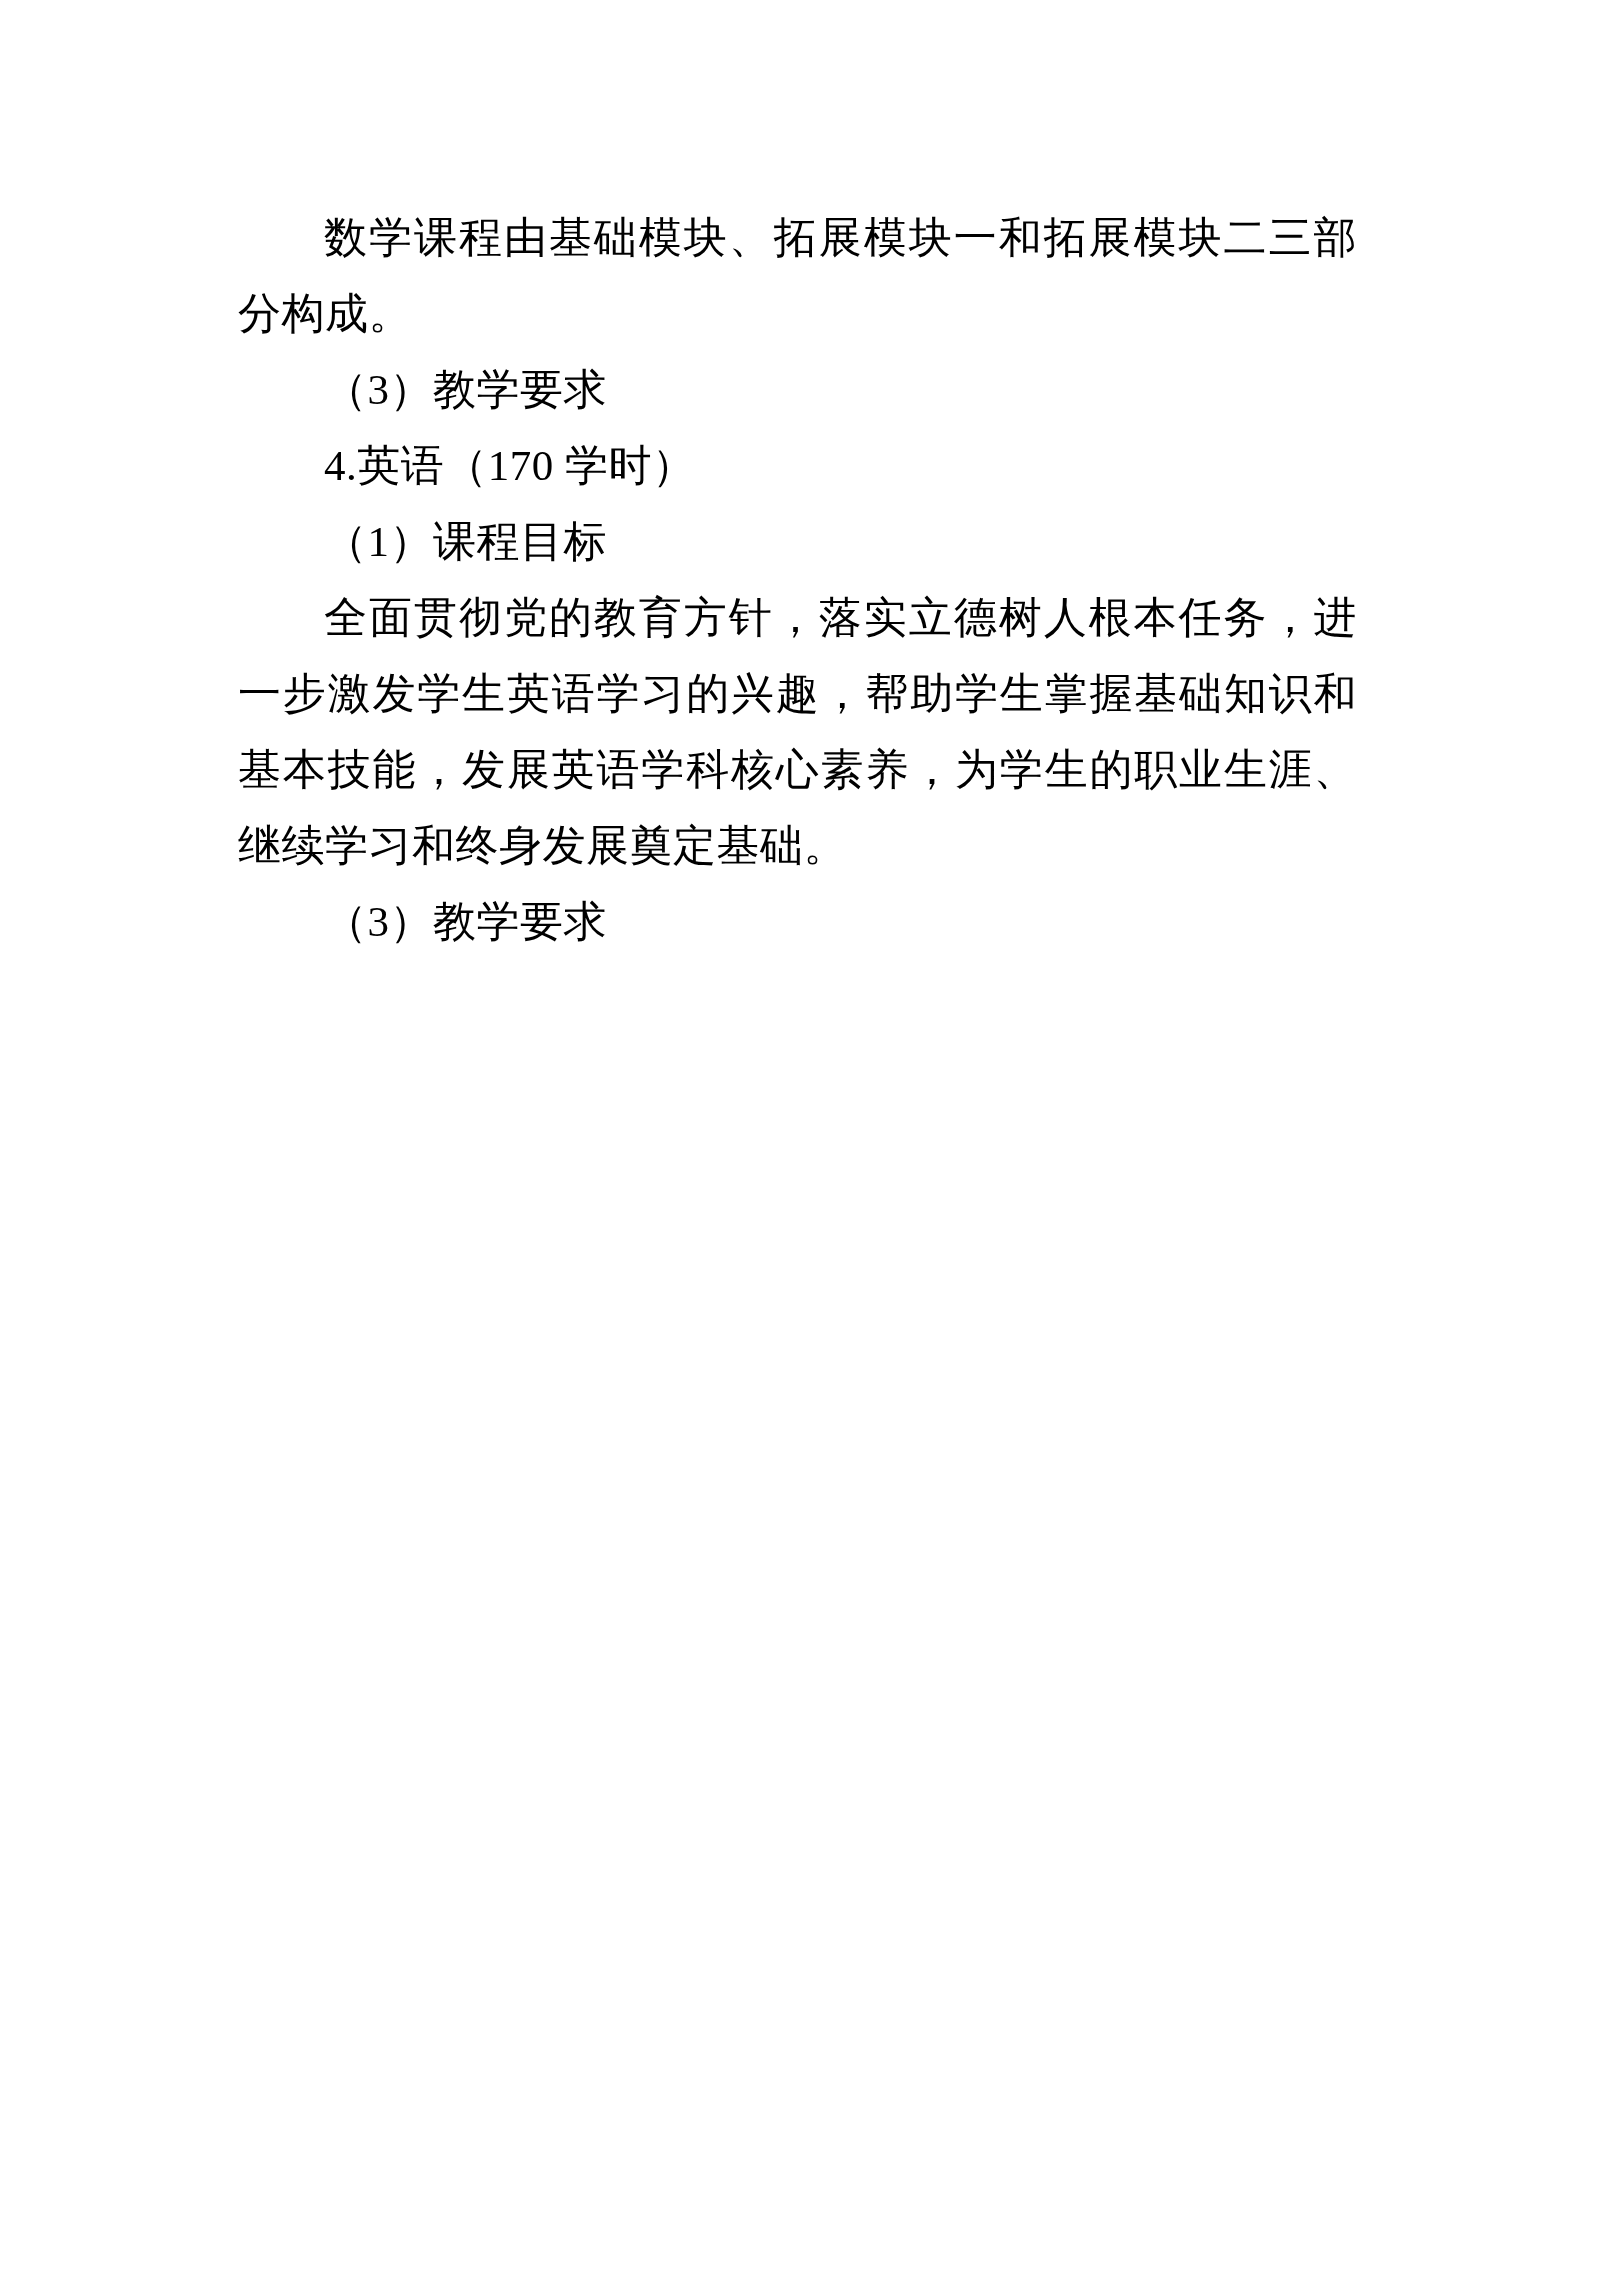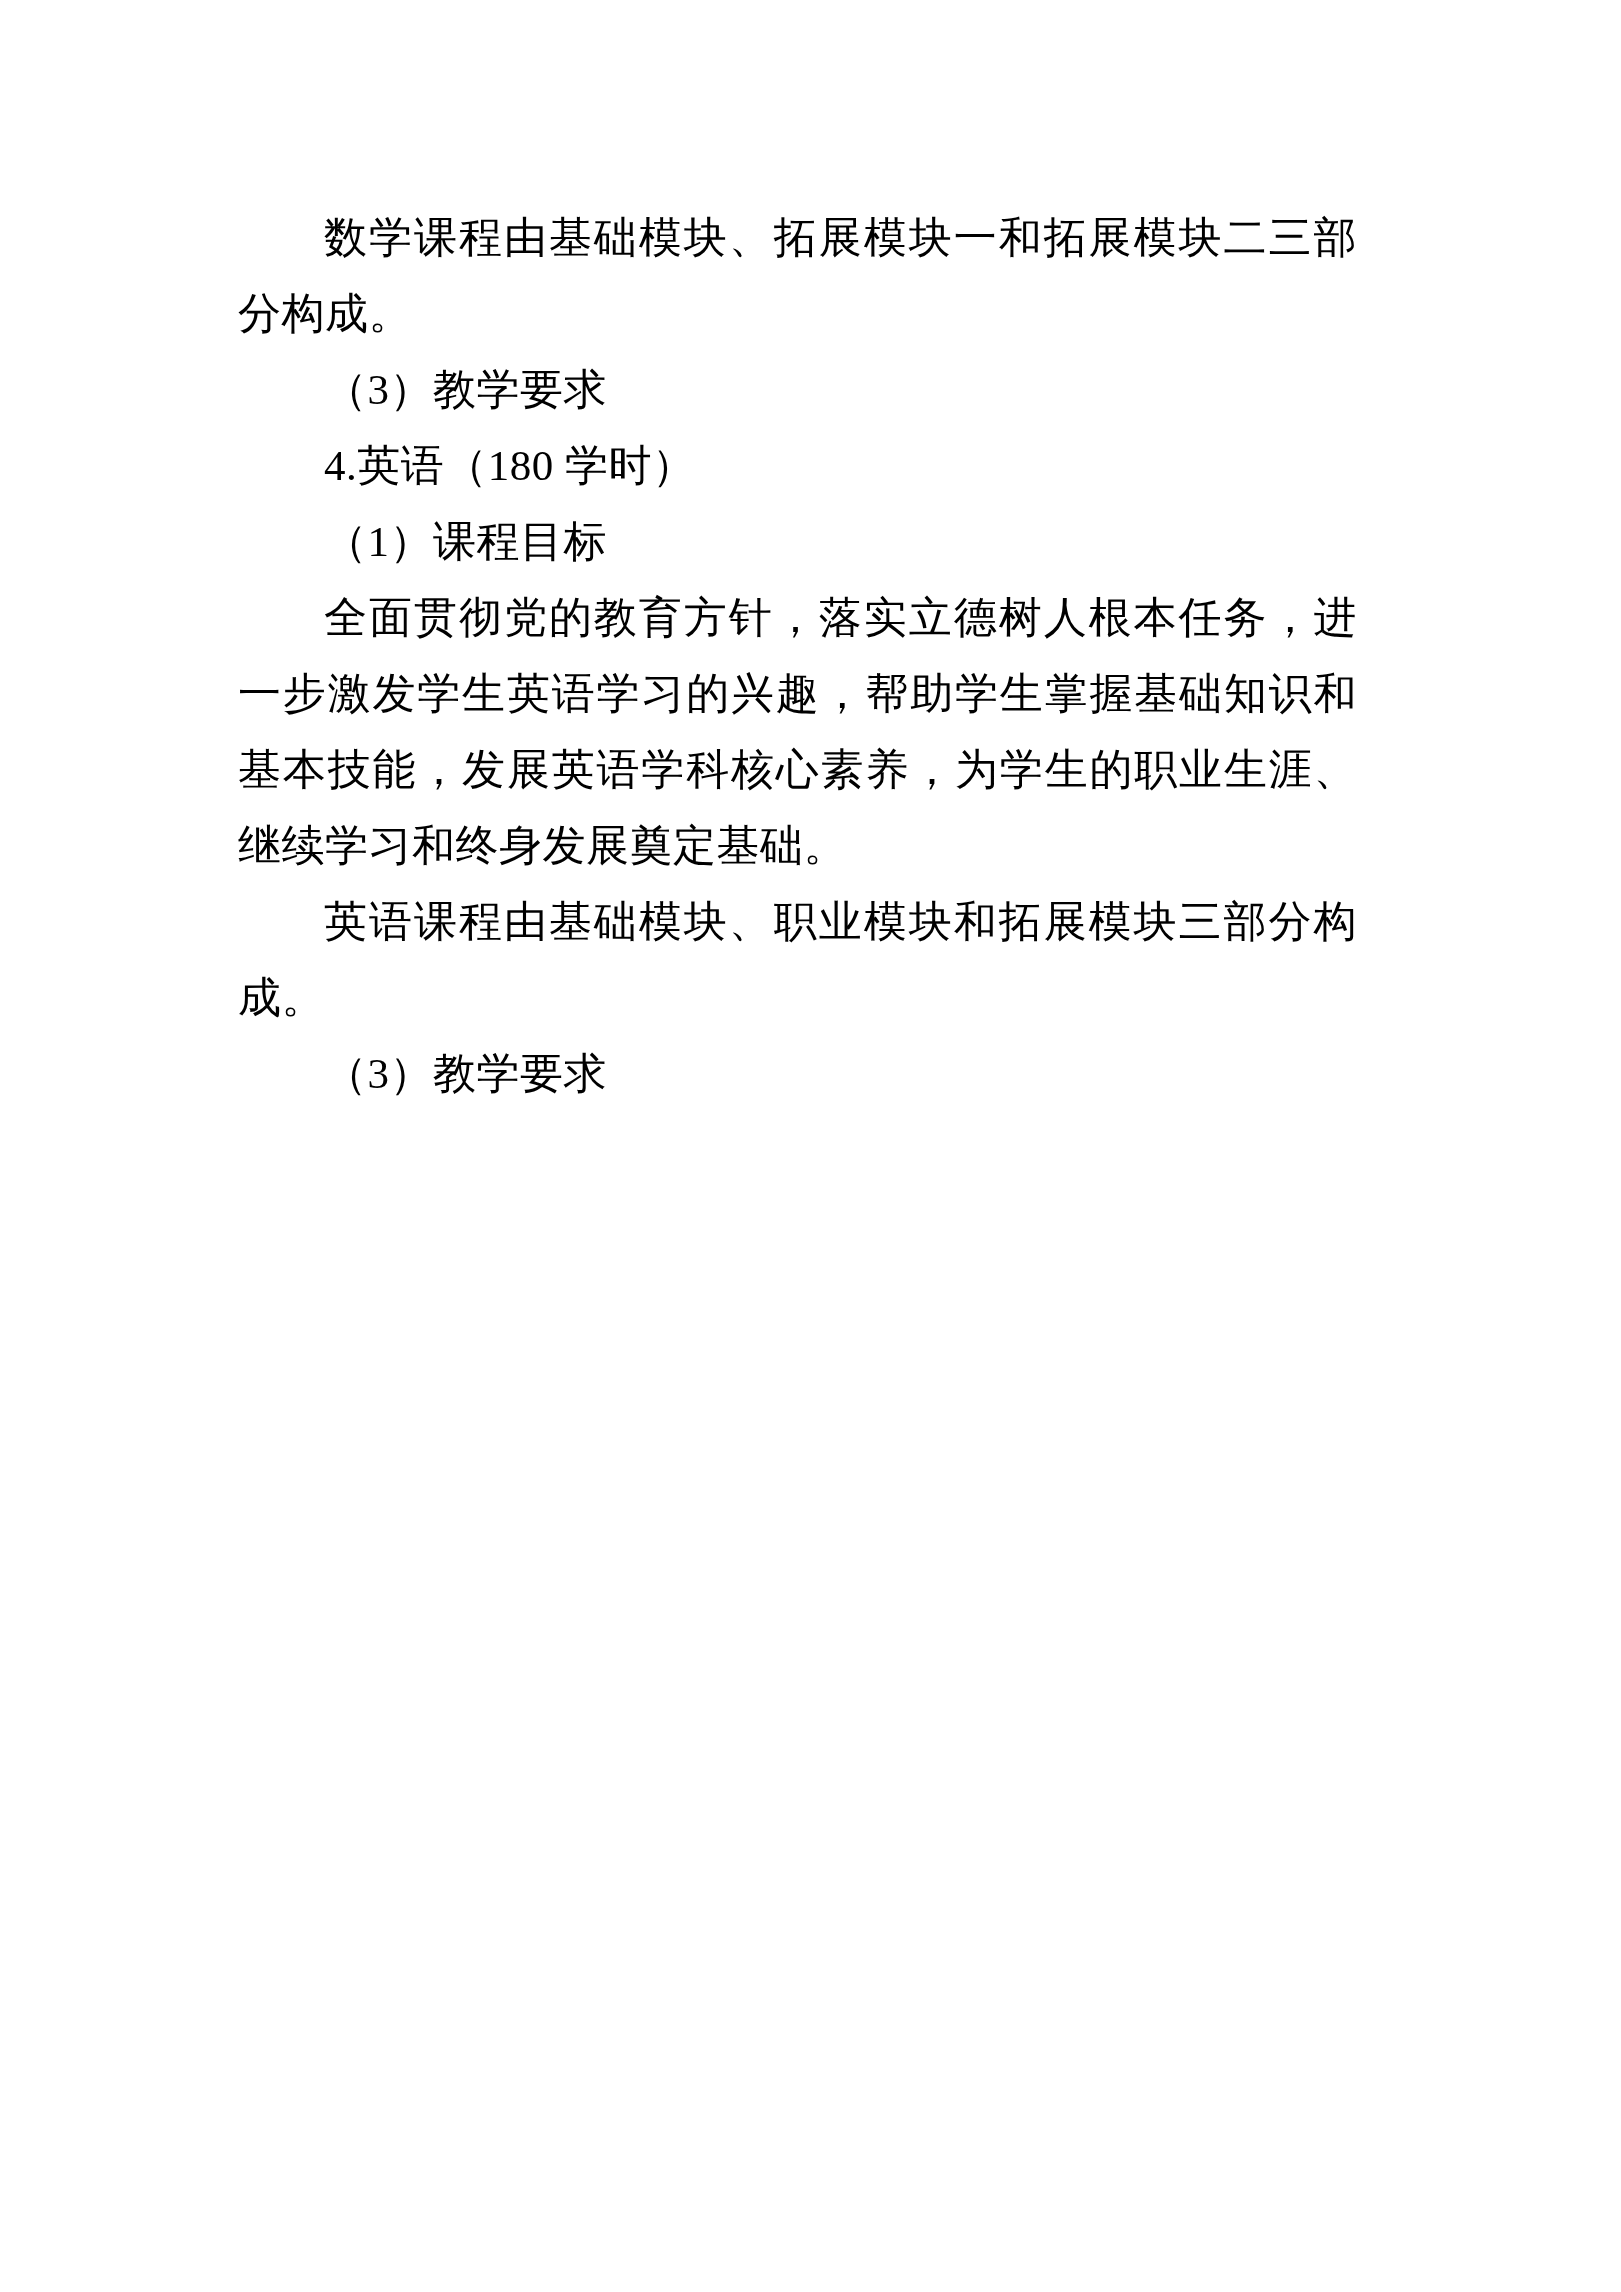--- a/index.html
+++ b/index.html
@@ -50,29 +50,28 @@
 
 <div class="page">
 
   <main class="content">
     <p>数学课程由基础模块、拓展模块一和拓展模块二三部分构成。</p>
 
     <p>（3）教学要求</p>
 
 
     <p>
-      <span class="heading-strong">4.英语</span><span>（180 学时）</span>
+      <span class="heading-strong">4.英语</span><span>（170 学时）</span>
     </p>
 
     <p>（1）课程目标</p>
 
     <p>全面贯彻党的教育方针，落实立德树人根本任务，进一步激发学生英语学习的兴趣，帮助学生掌握基础知识和基本技能，发展英语学科核心素养，为学生的职业生涯、继续学习和终身发展奠定基础。</p>
 
 
-    <p>英语课程由基础模块、职业模块和拓展模块三部分构成。</p>
 
     <p>（3）教学要求</p>
 
   </main>
 
   <footer class="page-footer">
     <span>– 6 –</span>
   </footer>
 
 </div>

